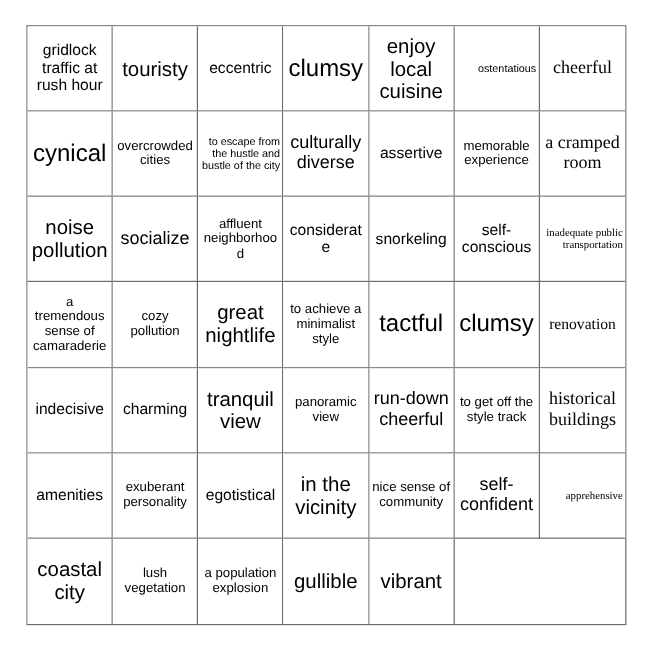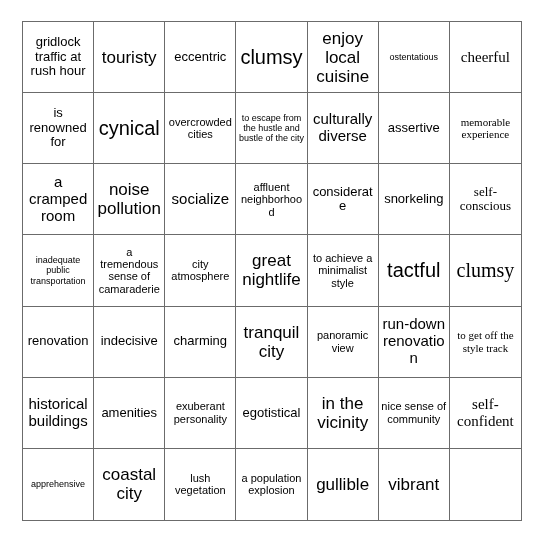--- a/index.html
+++ b/index.html
@@ -48,21 +48,21 @@
     font-family: Liberation Serif, serif;
   }
   .bingo-cell:nth-child(n+43) {
     border-bottom: none;
   }
   .cell-text {
     display: block;
     width: 100%;
   }
   
-  .fs-xs  { font-size: 9px;  }
+  .fs-xs  { font-size: 9px; text-align: right;  }
   .fs-s   { font-size: 11px; }
   .fs-m   { font-size: 13px; text-align: center; }
   .fs-l   { font-size: 15px; }
   .fs-xl  { font-size: 17px; }
   .fs-xxl { font-size: 20px; }
 </style>
 </head>
 <body>
 
 <div id="bingo-card">
@@ -81,23 +81,20 @@
     <div class="bingo-cell">
       <span class="cell-text fs-xl">enjoy local cuisine</span>
     </div>
     <div class="bingo-cell">
       <span class="cell-text fs-xs">ostentatious</span>
     </div>
     <div class="bingo-cell">
       <span class="cell-text fs-l">cheerful</span>
     </div>
     <div class="bingo-cell">
-      <span class="cell-text fs-m">is renowned for</span>
-    </div>
-    <div class="bingo-cell">
       <span class="cell-text fs-xxl">cynical</span>
     </div>
     <div class="bingo-cell">
       <span class="cell-text fs-s">overcrowded cities</span>
     </div>
     <div class="bingo-cell">
       <span class="cell-text fs-xs">to escape from the hustle and bustle of the city</span>
     </div>
     <div class="bingo-cell">
       <span class="cell-text fs-l">culturally diverse</span>
@@ -129,21 +126,21 @@
     <div class="bingo-cell">
       <span class="cell-text fs-m">self-conscious</span>
     </div>
     <div class="bingo-cell">
       <span class="cell-text fs-xs">inadequate public transportation</span>
     </div>
     <div class="bingo-cell">
       <span class="cell-text fs-s">a tremendous sense of camaraderie</span>
     </div>
     <div class="bingo-cell">
-      <span class="cell-text fs-s">city atmosphere</span>
+      <span class="cell-text fs-s">cozy pollution</span>
     </div>
     <div class="bingo-cell">
       <span class="cell-text fs-xl">great nightlife</span>
     </div>
     <div class="bingo-cell">
       <span class="cell-text fs-s">to achieve a minimalist style</span>
     </div>
     <div class="bingo-cell">
       <span class="cell-text fs-xxl">tactful</span>
     </div>
@@ -153,27 +150,27 @@
     <div class="bingo-cell">
       <span class="cell-text fs-m">renovation</span>
     </div>
     <div class="bingo-cell">
       <span class="cell-text fs-m">indecisive</span>
     </div>
     <div class="bingo-cell">
       <span class="cell-text fs-m">charming</span>
     </div>
     <div class="bingo-cell">
-      <span class="cell-text fs-xl">tranquil city</span>
+      <span class="cell-text fs-xl">tranquil view</span>
     </div>
     <div class="bingo-cell">
       <span class="cell-text fs-s">panoramic view</span>
     </div>
     <div class="bingo-cell">
-      <span class="cell-text fs-l">run-down renovation</span>
+      <span class="cell-text fs-l">run-down cheerful</span>
     </div>
     <div class="bingo-cell">
       <span class="cell-text fs-s">to get off the style track</span>
     </div>
     <div class="bingo-cell">
       <span class="cell-text fs-l">historical buildings</span>
     </div>
     <div class="bingo-cell">
       <span class="cell-text fs-m">amenities</span>
     </div>

